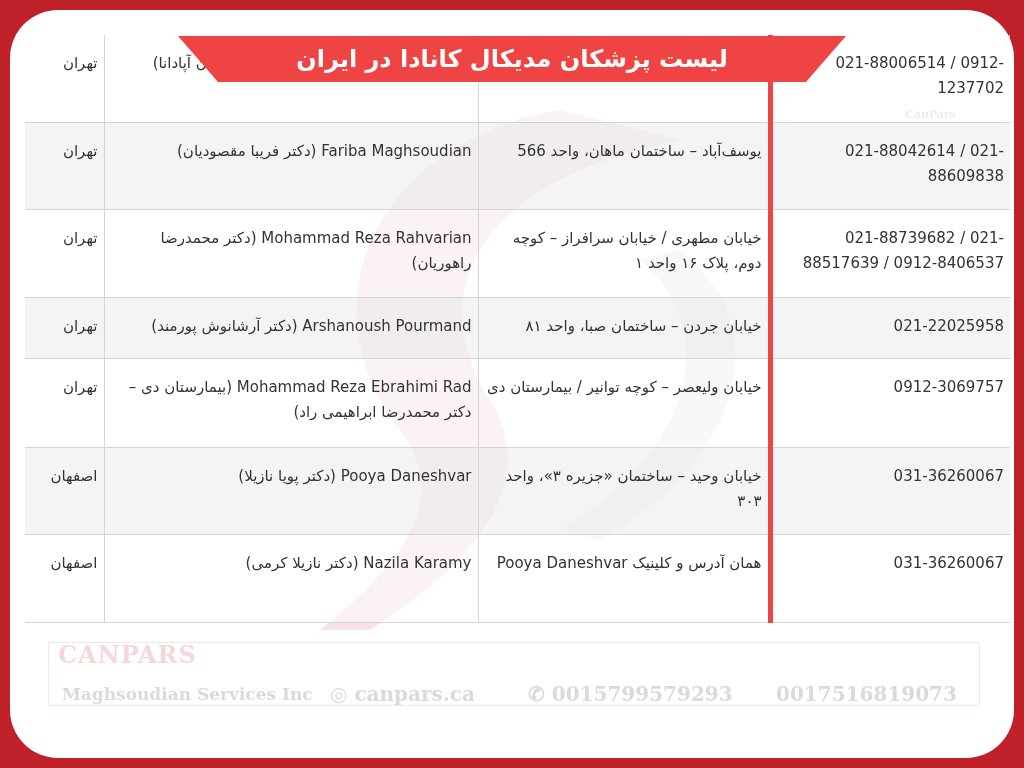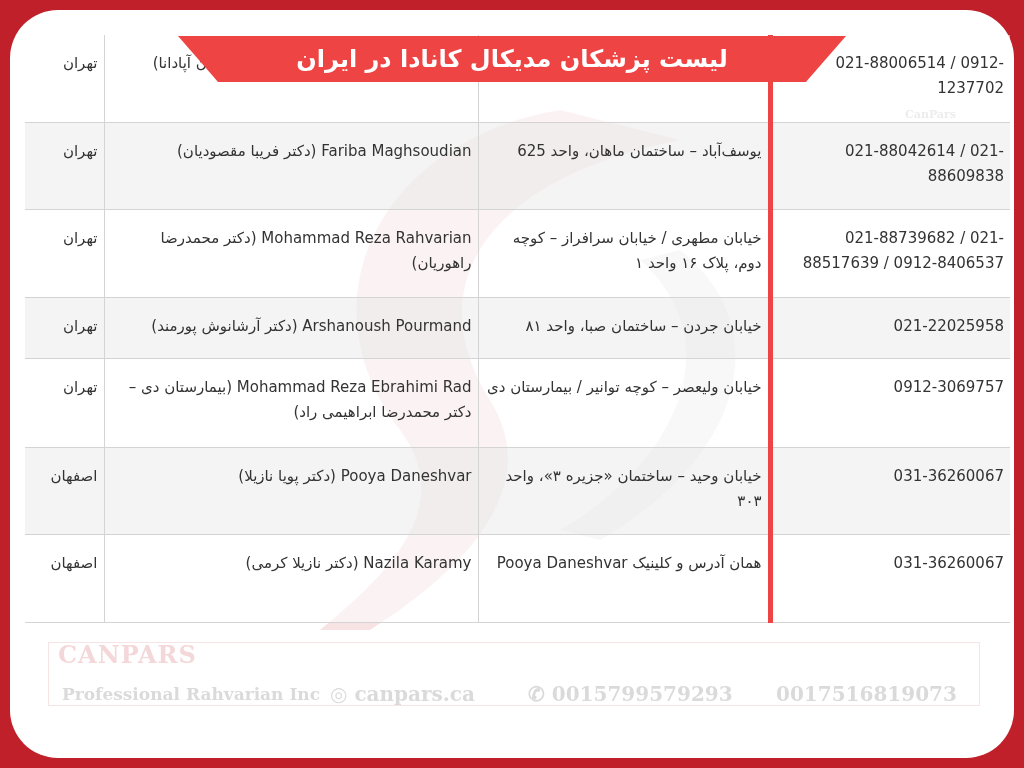--- a/index.html
+++ b/index.html
@@ -79,37 +79,37 @@
   <span>لیست پزشکان مدیکال کانادا در ایران</span>
 </div>
 
 <svg class="wm-swoosh" viewBox="0 0 520 540">
   <path d="M300 10 C120 40 40 200 140 330 C200 410 120 480 60 530 L110 530 C220 460 280 380 230 300 C160 190 220 80 420 40 Z" fill="#c0202a"></path>
   <path d="M380 160 C470 240 420 360 300 430 L340 440 C480 360 520 230 420 150 Z" fill="#888888"></path>
 </svg>
 <div class="wm-text wm-top">CanPars</div>
 <div class="wm-box"></div>
 <div class="wm-text wm-canpars">CANPARS</div>
-<div class="wm-text wm-pro">Professional Rahvarian Inc</div>
+<div class="wm-text wm-pro">Maghsoudian Services Inc</div>
 <div class="wm-text wm-site">◎ <span>canpars.ca</span></div>
 <div class="wm-text wm-ph1">✆ <span>0015799579293</span></div>
 <div class="wm-text wm-ph2">0017516819073</div>
 
 <table class="doctors">
   <tbody>
     <tr style="height:87px">
       <td class="c-city">تهران</td>
       <td class="c-name">Reza Farrokhi (دکتر رضا فرخی بیمارستان آپادانا)</td>
       <td class="c-addr">خیابان سپهبد قرنی – آپادانا</td>
       <td class="c-phone">021-88006514 / 0912-1237702</td>
     </tr>
     <tr class="alt" style="height:87px">
       <td class="c-city">تهران</td>
       <td class="c-name">Fariba Maghsoudian (دکتر فریبا مقصودیان)</td>
-      <td class="c-addr">یوسف‌آباد – ساختمان ماهان، واحد 625</td>
+      <td class="c-addr">یوسف‌آباد – ساختمان ماهان، واحد 566</td>
       <td class="c-phone">021-88042614 / 021-88609838</td>
     </tr>
     <tr style="height:88px">
       <td class="c-city">تهران</td>
       <td class="c-name">Mohammad Reza Rahvarian (دکتر محمدرضا راهوریان)</td>
       <td class="c-addr">خیابان مطهری / خیابان سرافراز – کوچه دوم، پلاک ۱۶ واحد ۱</td>
       <td class="c-phone">021-88739682 / 021-88517639 / 0912-8406537</td>
     </tr>
     <tr class="alt" style="height:61px">
       <td class="c-city">تهران</td>

